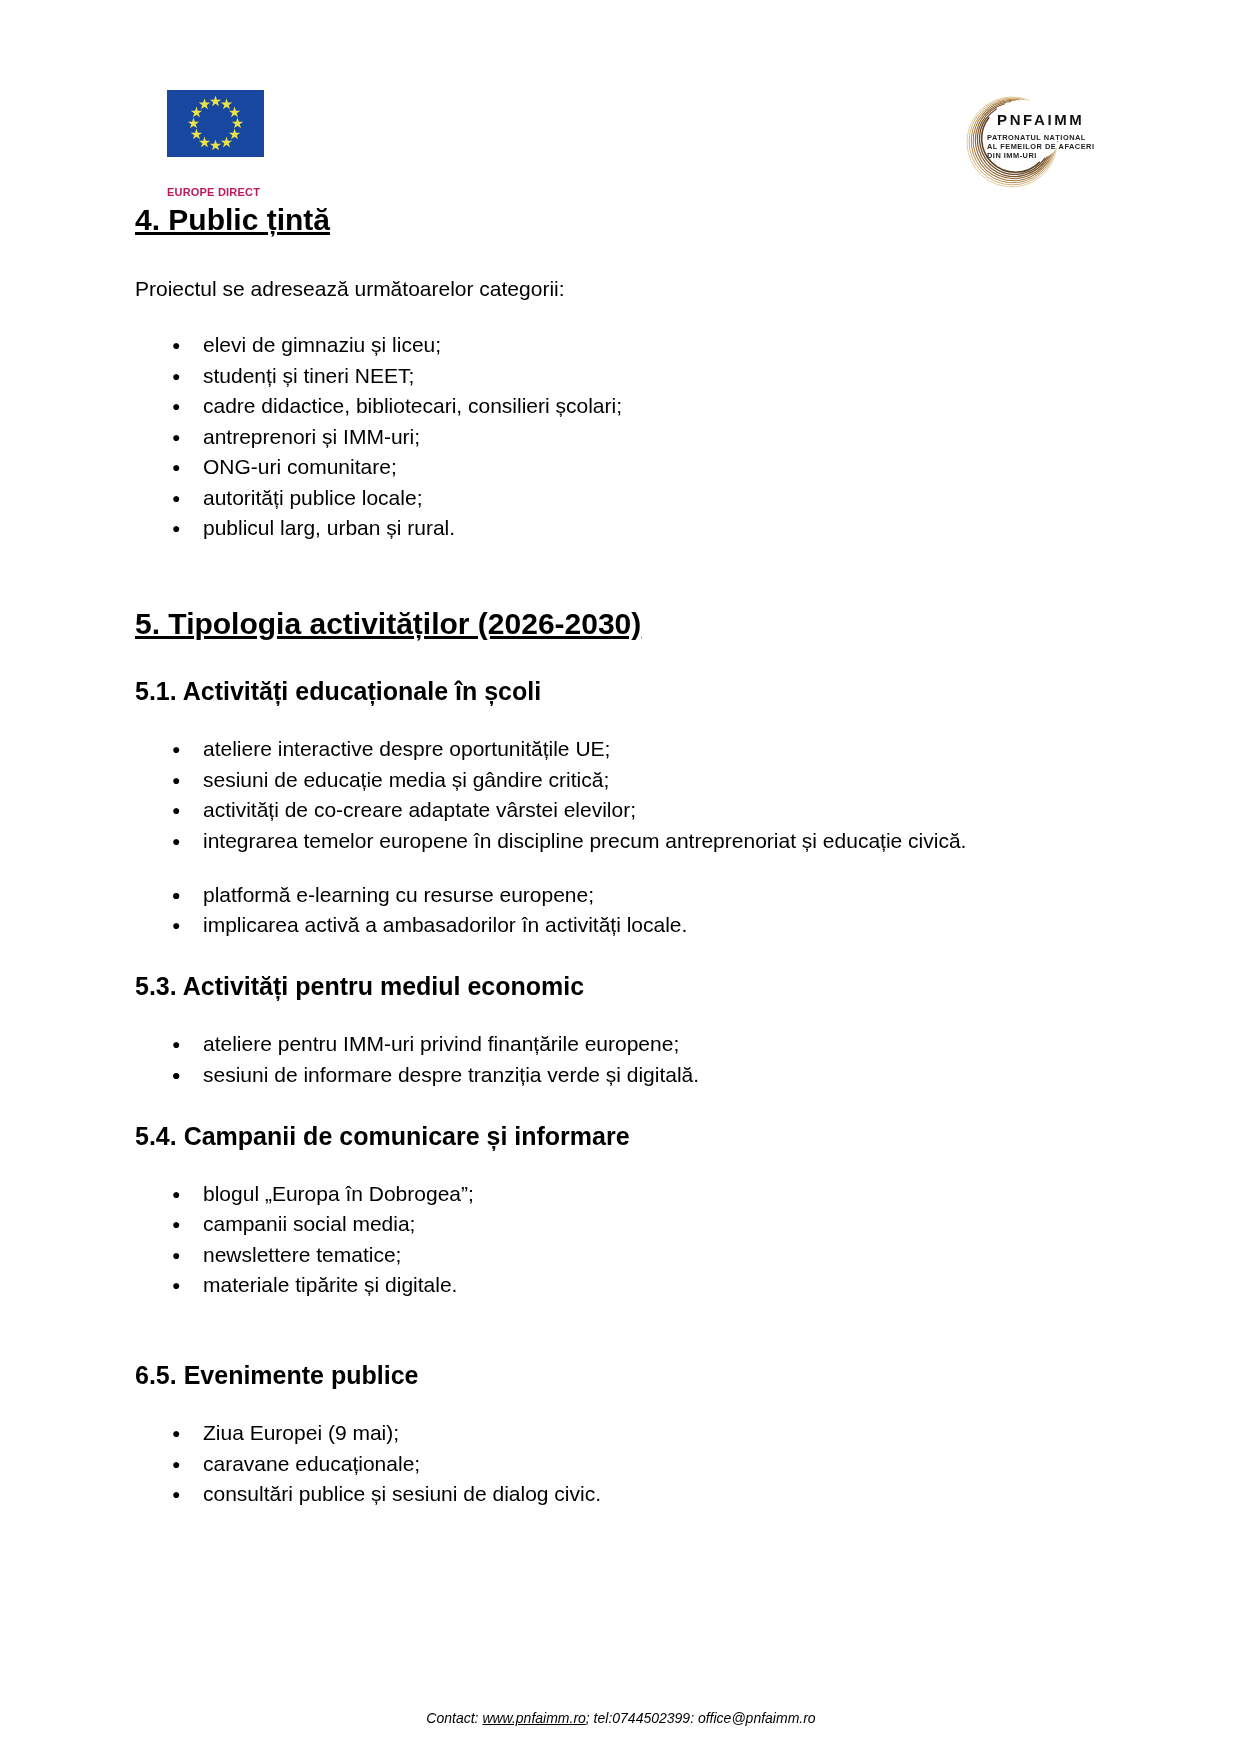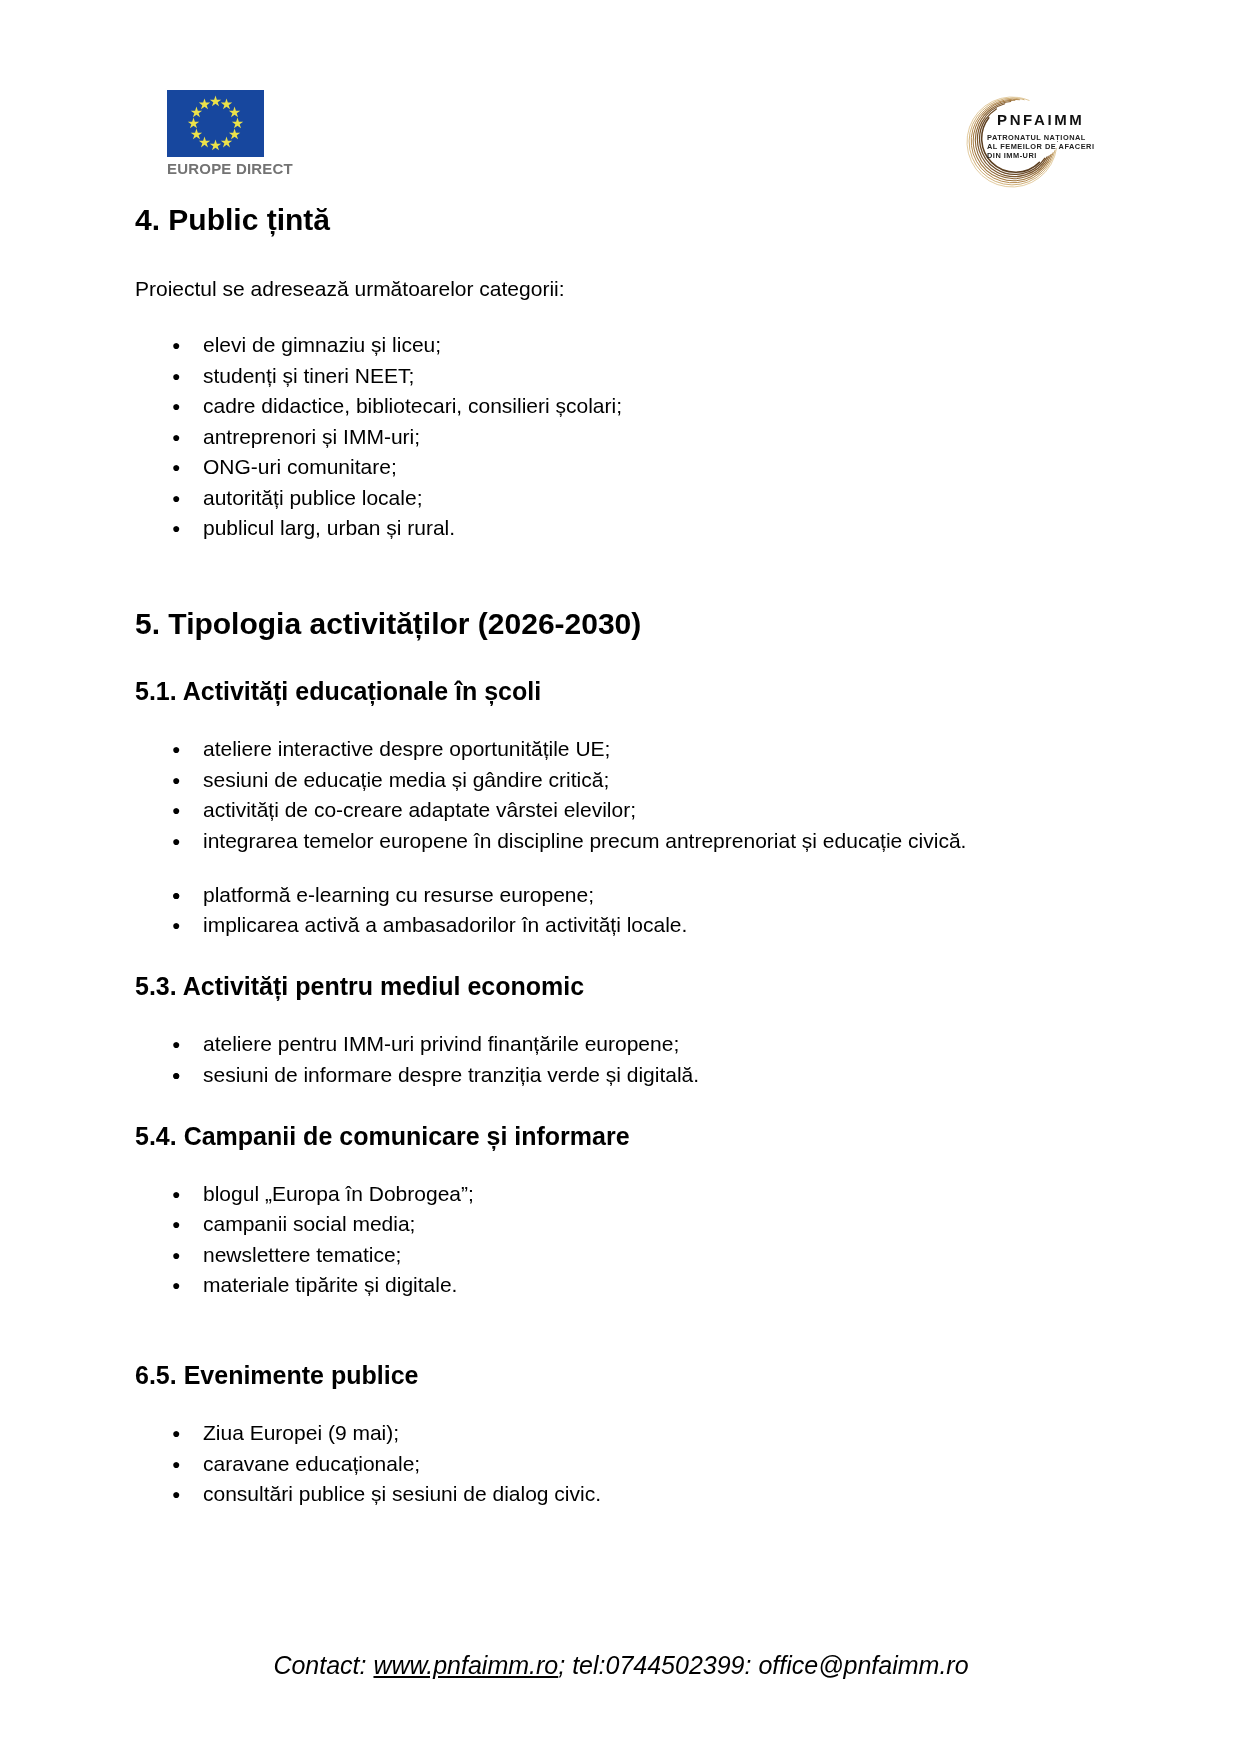--- a/index.html
+++ b/index.html
@@ -6,44 +6,44 @@
   .page {
     position:relative; width:1242px; height:1755px; margin:0 auto;
     background:#ffffff; font-family:"Liberation Sans","DejaVu Sans",sans-serif;
     color:#000; overflow:hidden;
   }
   
   .header { position:absolute; top:90px; left:167px; right:160px;
             display:flex; justify-content:space-between; align-items:flex-start; }
   .eu-logo { width:112px; }
   .eu-flag { display:block; }
-  .eu-caption { margin-top:3px; font-size:15px; font-weight:bold;
-                color:#737373; letter-spacing:0.2px; white-space:nowrap; }
+  .eu-caption { margin-top:29px; font-size:11px; font-weight:bold;
+                color:#be185d; letter-spacing:0.2px; white-space:nowrap; }
   .pnfaimm { position:relative; width:120px; height:98px; }
   .pnfaimm svg { position:absolute; left:0; top:0; }
   .pnfaimm-text { position:absolute; left:25px; top:21px; }
   .pnfaimm-word { font-size:15px; font-weight:bold; letter-spacing:2.6px;
                   color:#111; white-space:nowrap;text-align:center; }
   .pnfaimm-tag { margin-top:5px; font-size:7.4px; font-weight:bold;
                  letter-spacing:0.5px; line-height:9px; color:#222; white-space:nowrap; }
   
   .content { position:absolute; top:203px; left:135px; width:975px; }
-  h1 { margin:0; font-size:30px; line-height:34px; font-weight:bold; }
+  h1 { margin:0; font-size:30px; line-height:34px; font-weight:bold;text-decoration:underline; }
   h1.mt { margin-top:68px; }
   h2 { margin:35px 0 0 0; font-size:25px; line-height:30px; font-weight:bold; }
   h2.mt-extra { margin-top:64px; }
   p.intro { margin:39px 0 0 0; font-size:21px; line-height:26px; }
   ul.bullets { list-style:none; margin:32px 0 0 0; padding:0; }
   ul.bullets li { position:relative; padding-left:68px;
                   font-size:21px; line-height:22px; }
   ul.bullets li + li { margin-top:8.5px; }
   .dot { position:absolute; left:37px; top:3px; font-size:14px; line-height:16px; }
   
-  .footer { position:absolute; top:1651px; left:0; width:100%;
-            text-align:center; font-size:25px; font-style:italic; }
+  .footer { position:absolute; top:1710px; left:0; width:100%;
+            text-align:center; font-size:14px; font-style:italic; }
   .footer a { color:#000; text-decoration:underline; }
 </style>
 </head>
 <body>
 
 <div class="page">
 
   <div class="header">
 
     <div class="eu-logo">

